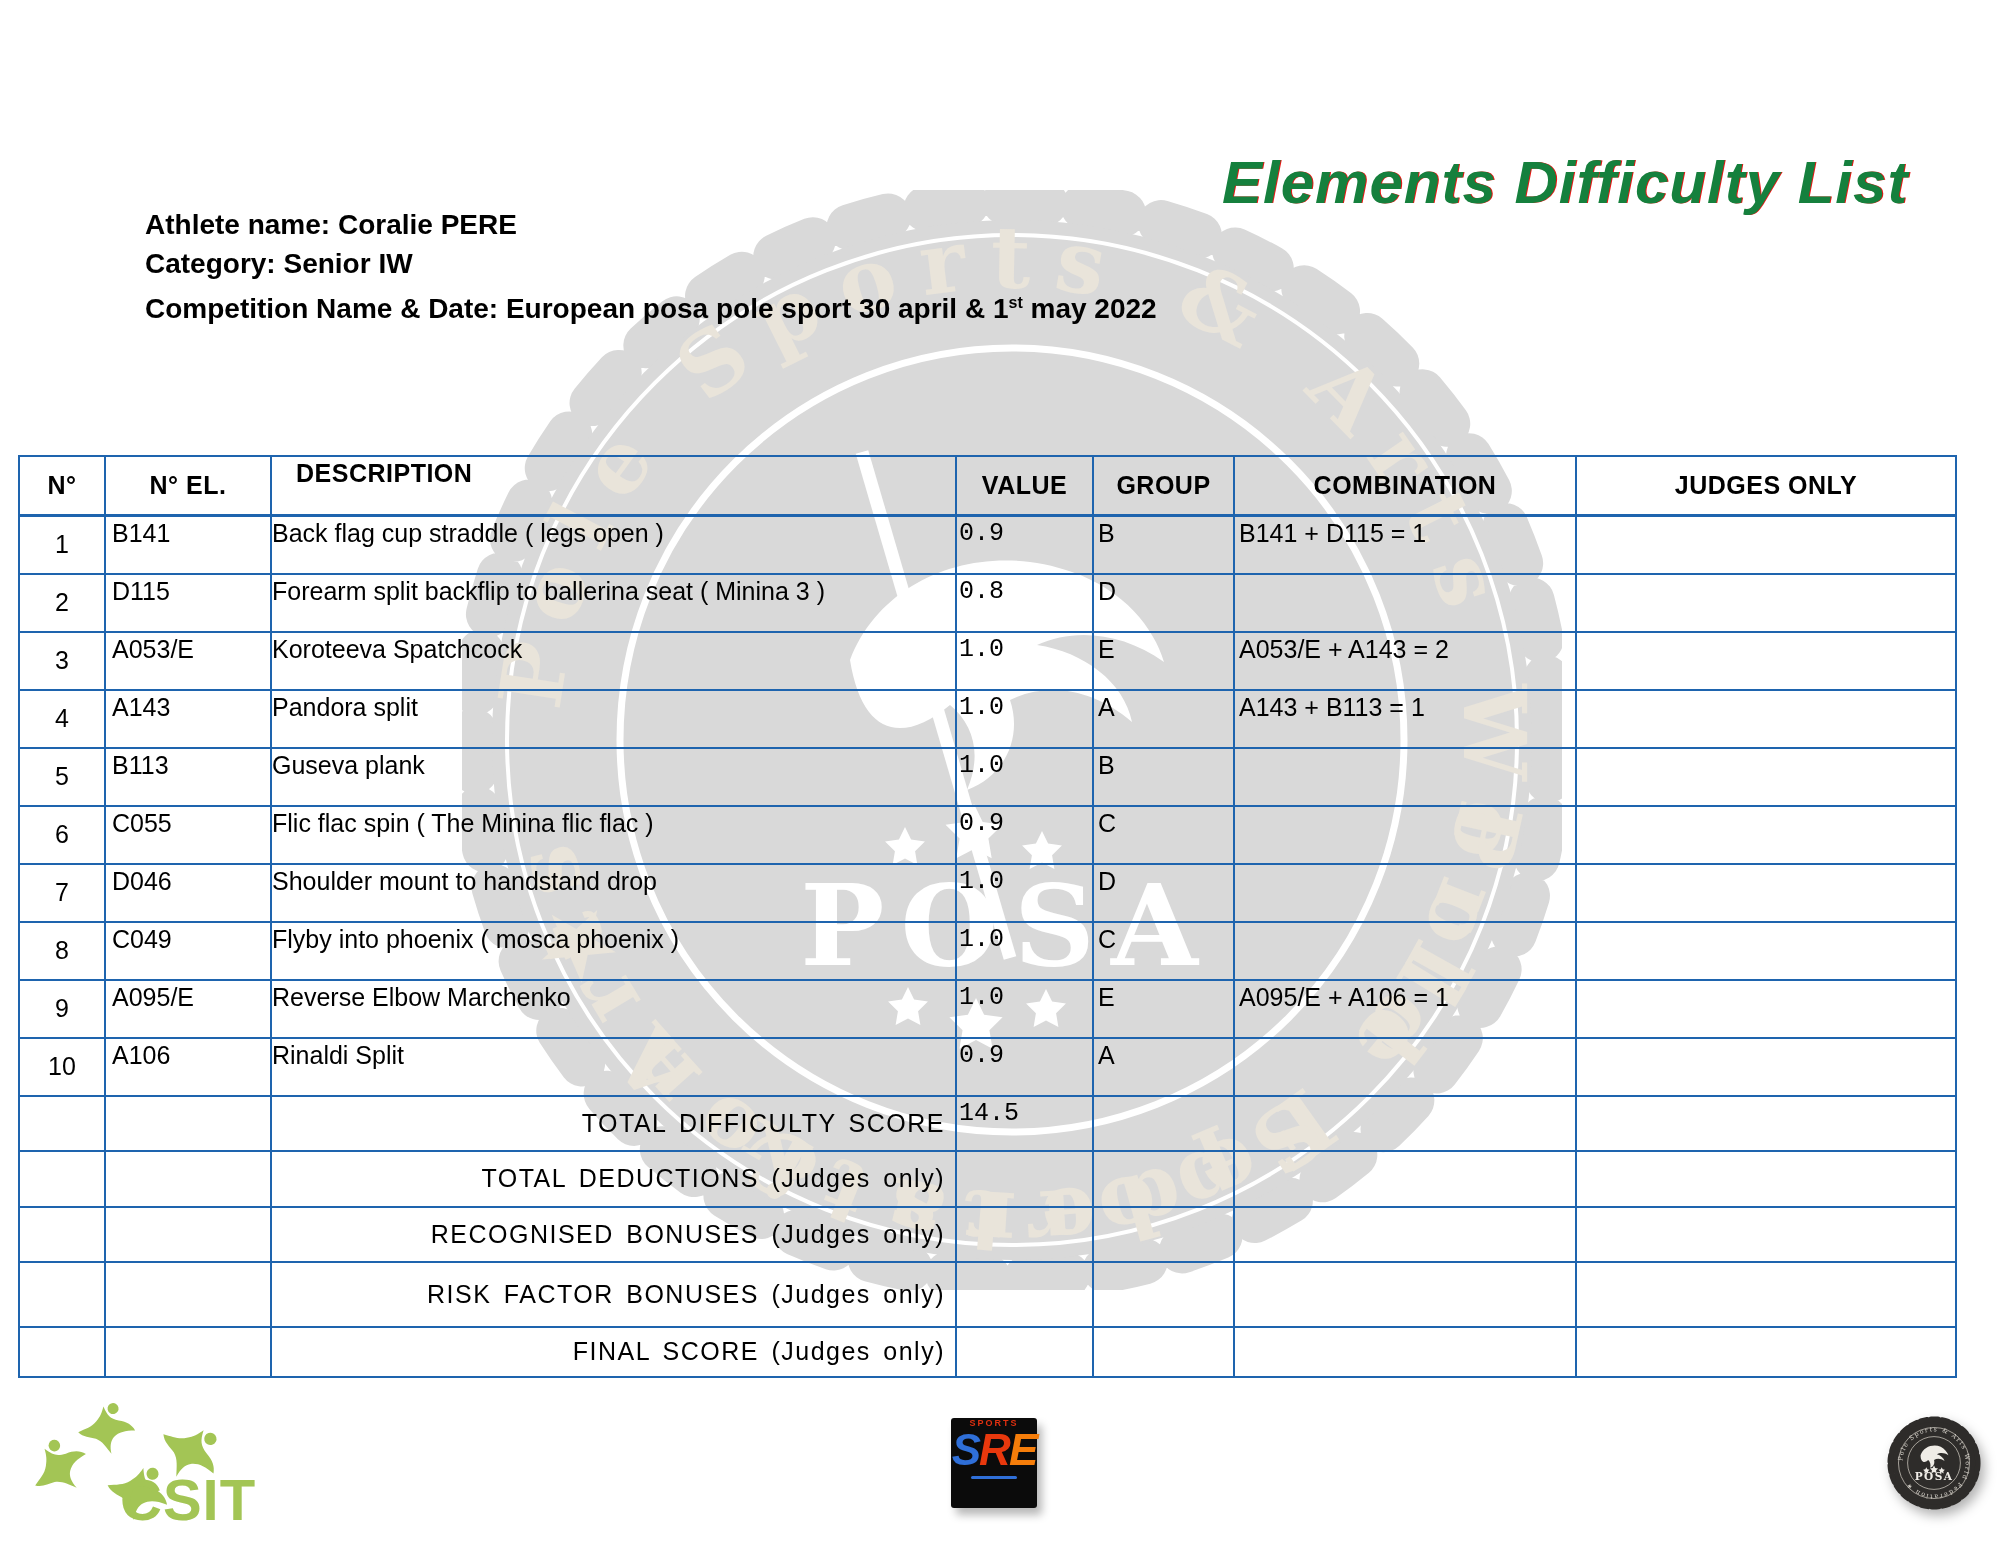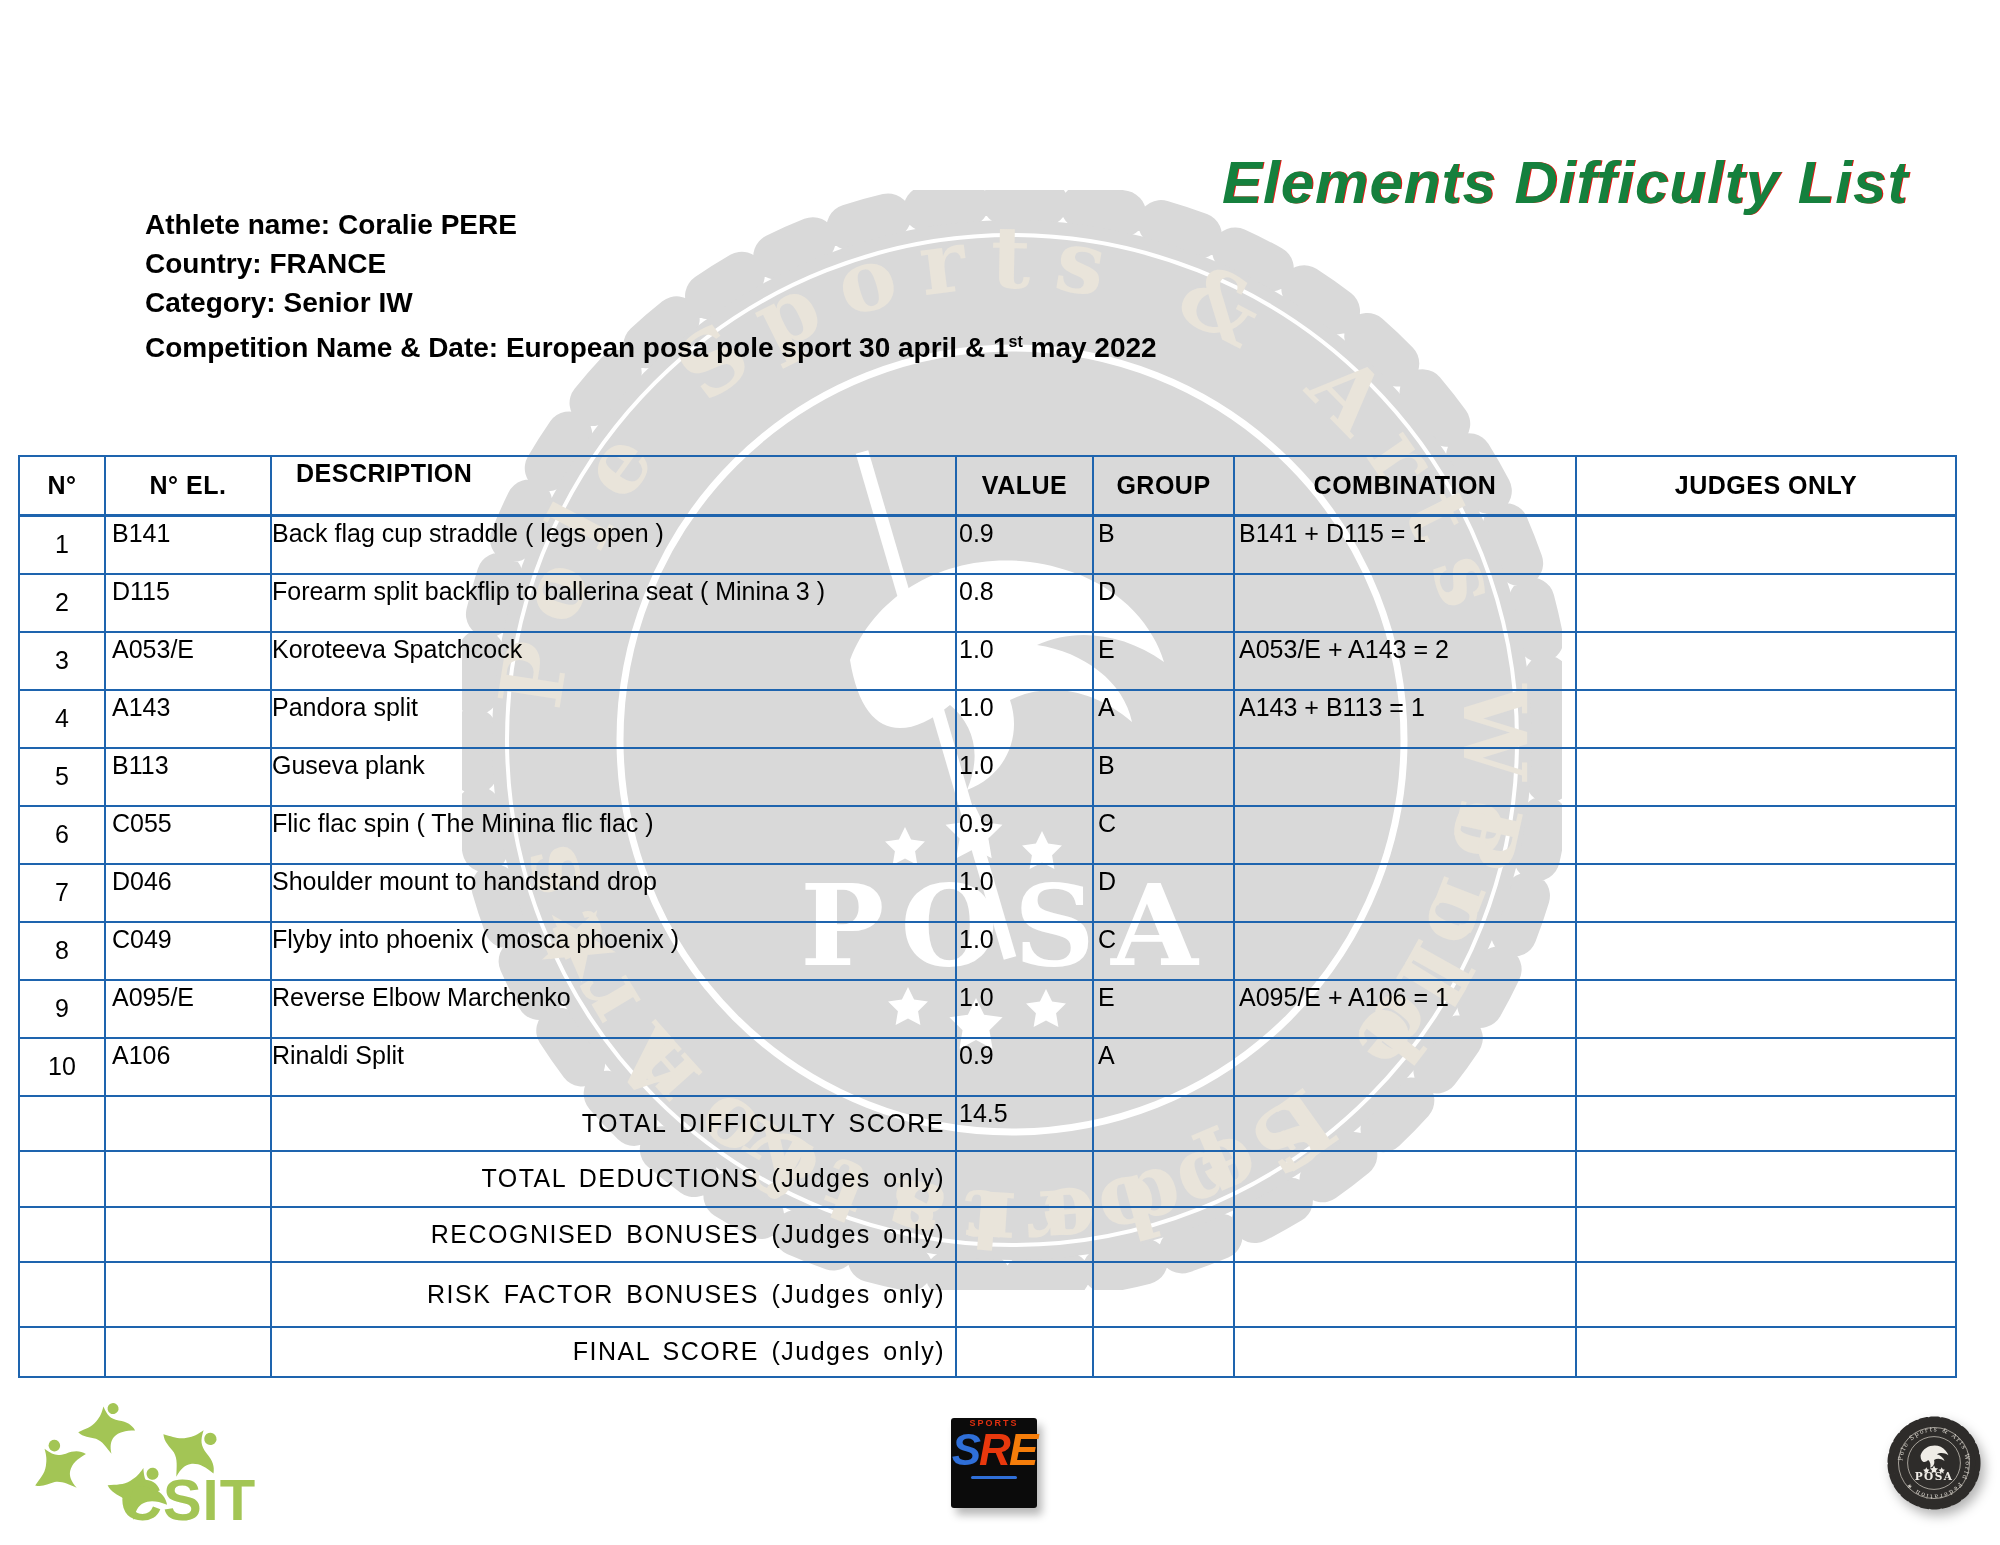--- a/index.html
+++ b/index.html
@@ -29,21 +29,21 @@
     border:2px solid #1e64ae;overflow:hidden;white-space:nowrap;
     font-size:25px;font-weight:normal;color:#000;
   }
   table.elements thead th{height:54px;font-weight:bold;text-align:center;letter-spacing:0.5px;border-bottom-width:3px;}
   table.elements thead th.cde{text-align:left;padding-left:24px;margin-left:48px;}
   tr.d{height:58px;}
   .cn{text-align:center;vertical-align:middle;font-weight:bold;font-size:27px;}
   .cel,.cde,.cva,.cgr,.cco,.cju{vertical-align:top;padding-top:2px;}
   .cel{padding-left:6px;}
   .cde{padding-left:0;}
-  .cva{padding-left:2px;}
+  .cva{padding-left:2px;font-family:Liberation Mono, monospace;}
   .cgr{padding-left:4px;}
   .cco{padding-left:4px;}
   tr.s1{height:55px;} tr.s2{height:56px;} tr.s3{height:55px;} tr.s4{height:65px;} tr.s5{height:50px;}
   .slabel{text-align:right;padding-right:10px;font-weight:bold;font-size:24px;letter-spacing:1.5px;word-spacing:4px;vertical-align:middle;}
 
   
   .csit-logo{position:absolute;left:22px;top:1398px;width:300px;height:145px;z-index:3;}
   .csit-text{font-family:"Liberation Sans", sans-serif;font-weight:bold;font-size:58px;letter-spacing:1px;fill:#a3c555;}
 
   .sre-logo{
@@ -94,21 +94,20 @@
   <use href="#st" transform="translate(514,836) scale(2.8)" fill="#ffffff"></use>
   <use href="#st" transform="translate(584,820) scale(2.1)" fill="#ffffff"></use>
 
   <text class="wm-posa" x="545" y="775" text-anchor="middle">POSA</text>
 </svg>
 
 <h1 class="doc-title">Elements Difficulty List</h1>
 
 <div class="info-block">
   <div class="info-line">Athlete name: Coralie PERE</div>
-  <div class="info-line">Country: FRANCE</div>
   <div class="info-line">Category: Senior IW</div>
   <div class="info-line"><span>Competition Name &amp; Date: European posa pole sport 30 april &amp; 1</span><sup>st</sup><span> may 2022</span></div>
 </div>
 
 <table class="elements">
   <colgroup>
     <col style="width:86px">
       <col style="width:166px">
       <col style="width:685px">
     <col style="width:137px">

